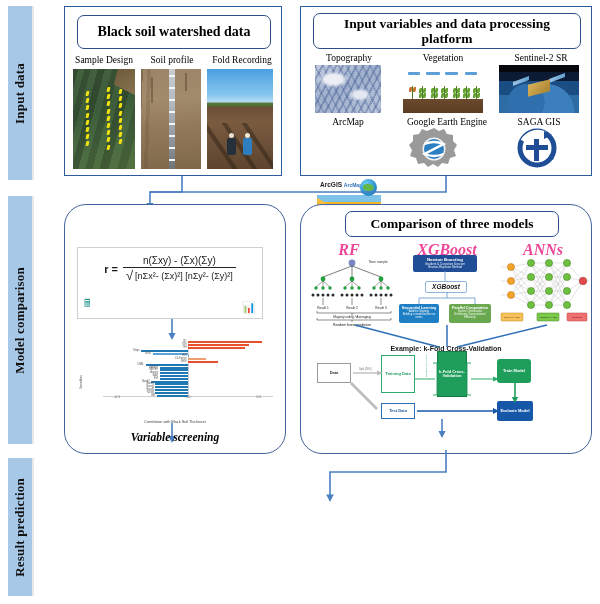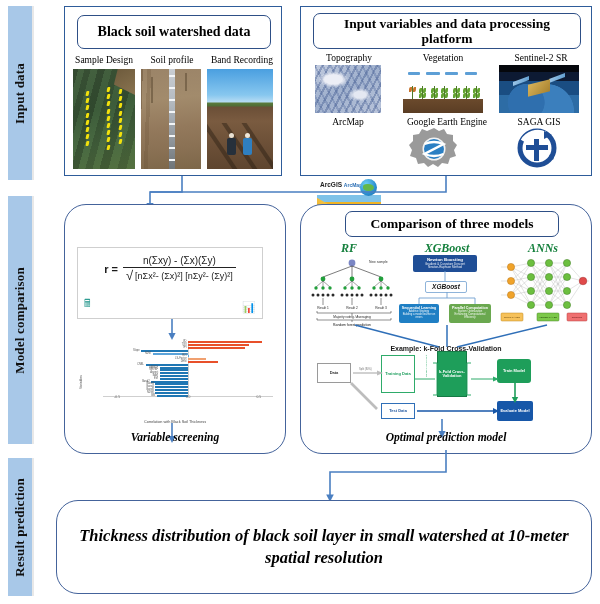--- a/index.html
+++ b/index.html
@@ -221,21 +221,21 @@
   }
   #corr-ylabel {
     position: absolute; left: 1px; top: 50%; transform: translateY(-50%) rotate(-90deg);
     font-size: 3.4px; color: #444; font-family: "Liberation Sans", sans-serif;
     transform-origin: center;
   }
 
   
   .model-name {
     position: absolute; text-align: center; font-style: italic; font-weight: bold;
-    font-size: 12px; color: #15803d; white-space: nowrap;
+    font-size: 16px; color: #ec4899; white-space: nowrap;
   }
   .nodebox {
     position: absolute; display: flex; align-items: center; justify-content: center;
     text-align: center; color: #fff; font-family: "Liberation Sans", sans-serif;
     font-weight: bold; overflow: hidden; line-height: 1.05;
   }
   .cv-box {
     position: absolute; display: flex; align-items: center; justify-content: center;
     text-align: center; font-family: "Liberation Sans", sans-serif;
     font-weight: bold; line-height: 1.1; overflow: hidden;
@@ -276,21 +276,21 @@
       <span>Black soil watershed data</span>
     </div>
 
     <div class="cap" style="left:6px; top:48px; width:66px;">
       <span>Sample Design</span>
     </div>
     <div class="cap" style="left:76px; top:48px; width:62px;">
       <span>Soil profile</span>
     </div>
     <div class="cap" style="left:142px; top:48px; width:70px;">
-      <span>Band Recording</span>
+      <span>Fold Recording</span>
     </div>
 
     <div class="thumb ph-field" style="left:8px; top:62px; width:62px; height:100px;">
       <div class="tri"></div>
       <div class="dotcol" style="left:13px; top:22px;">
           <i></i>
           <i></i>
           <i></i>
           <i></i>
           <i></i>
@@ -794,27 +794,21 @@
       <path d="M102 62 L178 62" stroke="#1757a8" stroke-width="1.6" fill="none"></path>
       <path d="M184 62 l-6 -3 v6 z" fill="#1757a8"></path>
       <text x="112" y="28" font-size="2.4" fill="#2eab6a" font-family="Liberation Sans, sans-serif" transform="rotate(-90 112 28)" id="cv-random-assign">Random Assignment</text>
     </svg>
 
     <svg class="connector" style="left:134px; top:214px; width:14px; height:22px;">
       <path d="M7 0 L7 14" stroke="#4a7fc1" stroke-width="1.6" fill="none"></path>
       <path d="M7 19 l-3.6 -7 h7.2 z" fill="#4a7fc1"></path>
     </svg>
 
-    <div class="footer-note" style="left:0; right:0; bottom:10px;">
-      <span>Optimal prediction model</span>
-    </div>
   </div>
 
   <svg class="connector" style="left:0; top:450px; width:600px; height:56px;">
     <path d="M446 0 L446 22 L330 22 L330 46" fill="none" stroke="#4a7fc1" stroke-width="1.6"></path>
     <path d="M330 52 l-3.8 -7.4 h7.6 z" fill="#4a7fc1"></path>
   </svg>
 
-  <div class="rpanel" id="panel-result" style="left:56px; top:500px; width:536px; height:94px;">
-    <div id="result-text" style="left:0; top:0; right:0; bottom:0;">Thickness distribution of black soil layer in small watershed at 10-meter spatial resolution</div>
-  </div>
 
 </div>
 
 </body></html>

